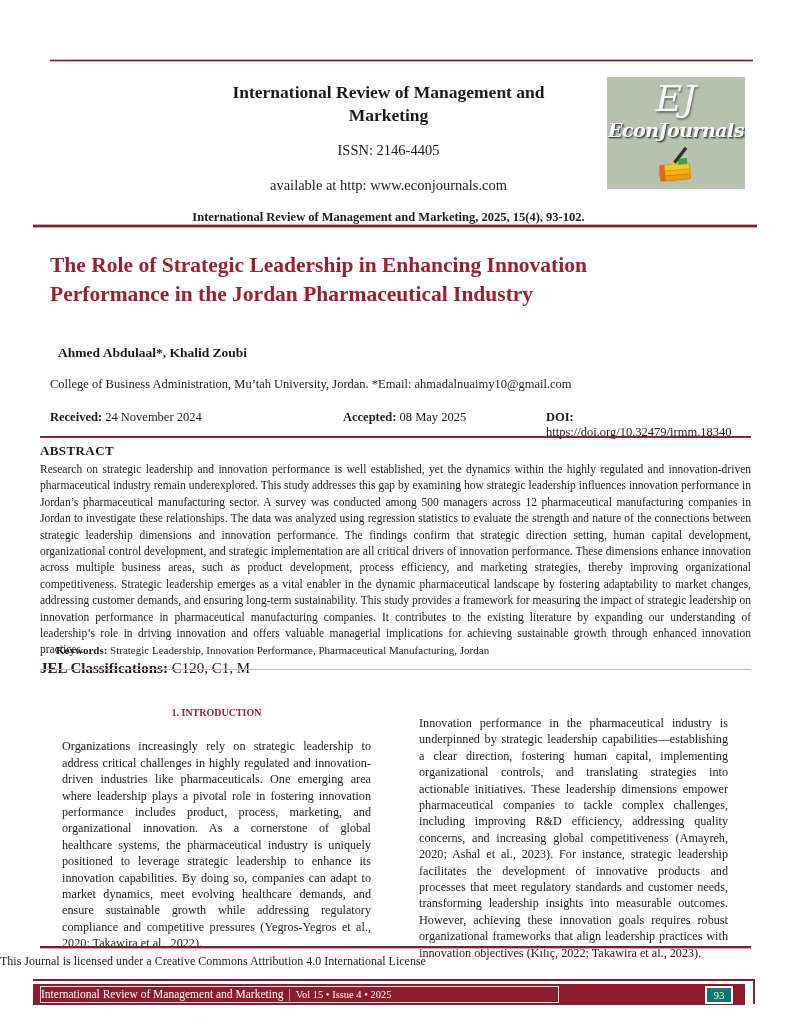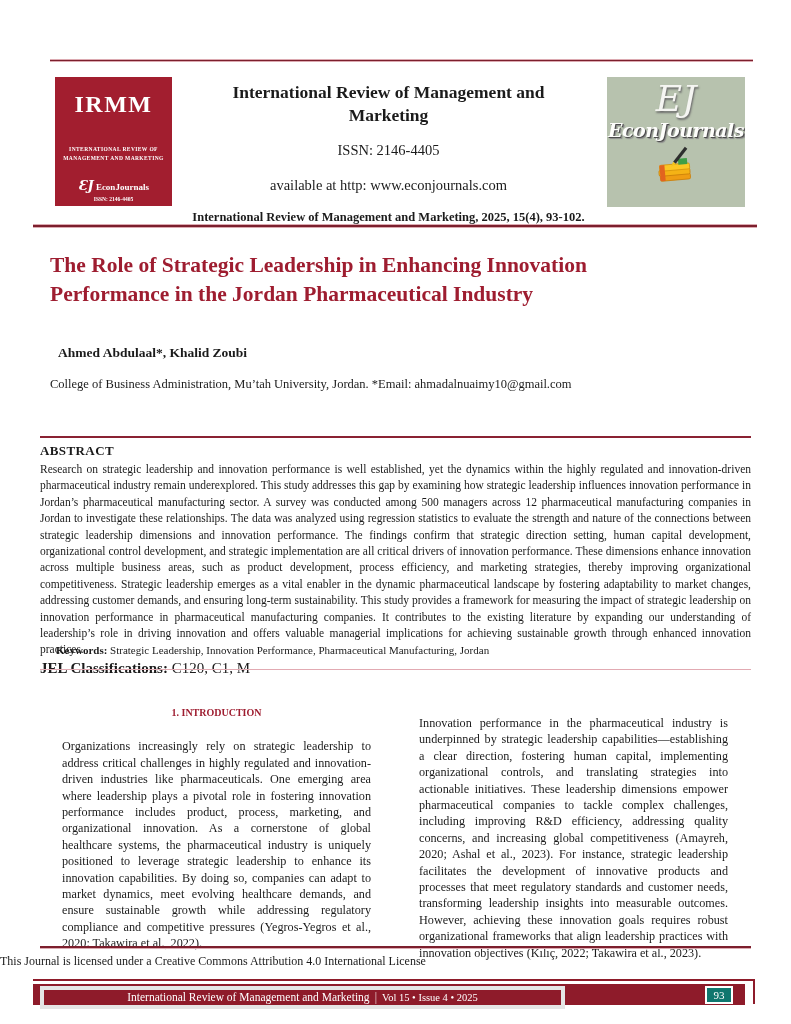--- a/index.html
+++ b/index.html
@@ -26,21 +26,21 @@
   .irmm-pub{margin-top:15px;font-size:9px;font-weight:bold;}
   .irmm-pub .mark{font-size:13px;font-style:italic;font-family:"DejaVu Serif",serif;}
   .irmm-issn{font-size:5.5px;font-weight:bold;margin-top:3px;}
 
   .hcenter{position:absolute;left:117px;right:140px;top:0;text-align:center;}
   .jtitle{font-size:17.5px;font-weight:bold;line-height:1.3;max-width:372px;margin:4px auto 0;}
   .jissn{font-size:14.5px;margin-top:15px;}
   .javail{font-size:14.5px;margin-top:18px;}
   .jcite{font-size:12.5px;font-weight:bold;margin-top:16px;}
 
-  .econ{position:absolute;right:0;top:0;width:138px;height:130px;background:#b7c2ae;
+  .econ{position:absolute;right:0;top:0;width:138px;height:112px;background:#b7c2ae;
         text-align:center;overflow:hidden;}
   .econ-mark{font-family:"DejaVu Serif",serif;font-style:italic;font-size:36px;
         color:#f5f5f2;text-shadow:1px 2px 2px #6d6d6d;line-height:1;margin-top:4px;}
   .econ-name{font-family:"DejaVu Serif",serif;font-style:italic;font-weight:bold;
         font-size:19px;color:#fdfdfb;letter-spacing:-.5px;margin-top:2px;
         text-shadow:1px 1px 0 #4c4c4c,2px 2px 1px #8a8a8a;}
   .econ-icon{margin-top:3px;}
 
   
   .art-title{position:absolute;top:251px;left:50px;width:655px;font-size:21.5px;
@@ -65,49 +65,37 @@
   .col{width:333px;font-size:12.2px;line-height:16.4px;text-align:justify;}
   .intro-head{text-align:center;color:#9e1d30;font-size:10px;font-weight:bold;margin:2px 0 17px;}
   .col p{margin:12px;}
 
   
   .license{position:absolute;top:954px;left:0;width:791px;text-align:left;font-size:12px;}
   .footer-wrap{position:absolute;left:33px;top:979px;width:724px;height:30px;}
   .f-outline{position:absolute;left:0;top:0;width:722px;height:25px;box-sizing:border-box;
         border-top:2px solid #8e1b2a;border-right:2px solid #8e1b2a;}
   .f-bar{position:absolute;left:0;top:5px;width:712px;height:21px;background:#8e1b2a;}
-  .f-inner{position:absolute;left:7px;top:2px;width:517px;height:15px;border:4px solid #e5e5e5;
-        color:#fff;font-size:11.5px;line-height:15px;text-align:center;white-space:nowrap;}
+  .f-inner{position:absolute;left:7px;top:2px;width:517px;height:15px;border:1px solid #e5e5e5;
+        color:#fff;font-size:11.5px;line-height:15px;white-space:nowrap;}
   .f-inner .vol{font-size:10.5px;}
   .f-inner .sep{padding:0 5px;color:#e8cfd2;}
   .f-page{position:absolute;left:672px;top:7px;width:24px;height:14px;line-height:14px;
         background:#0f766e;color:#fff;border:2px solid #fff;outline:1px solid #8e1b2a;
         text-align:center;font-size:11px;}
 </style>
 </head>
 <body>
 
 <div class="page">
 
   <div class="rule rule-top"></div>
 
   <div class="header">
 
-    <div class="irmm">
-      <div class="irmm-acronym">IRMM</div>
-      <div class="irmm-lines">
-        <div>INTERNATIONAL REVIEW OF</div>
-        <div>MANAGEMENT AND MARKETING</div>
-      </div>
-      <div class="irmm-pub">
-        <span class="mark">ƐJ</span>
-        <span>EconJournals</span>
-      </div>
-      <div class="irmm-issn">ISSN: 2146-4405</div>
-    </div>
 
     <div class="hcenter">
       <div class="jtitle">International Review of Management and Marketing</div>
       <div class="jissn">ISSN: 2146-4405</div>
       <div class="javail">available at http: www.econjournals.com</div>
       <div class="jcite">International Review of Management and Marketing, 2025, 15(4), 93-102.</div>
     </div>
 
     <div class="econ">
       <div class="econ-mark">EJ</div>
@@ -134,20 +122,34 @@
 
   <div class="art-title">The Role of Strategic Leadership in Enhancing Innovation Performance in the Jordan Pharmaceutical Industry</div>
 
   <div class="authors">Ahmed Abdulaal*, Khalid Zoubi</div>
 
   <div class="affil">
     <span>College of Business Administration, Mu’tah University, Jordan. *Email:</span>
     <span>ahmadalnuaimy10@gmail.com</span>
   </div>
 
+  <div class="dates">
+    <span class="d-received">
+      <span class="b">Received:</span>
+      <span>24 November 2024</span>
+    </span>
+    <span class="d-accepted">
+      <span class="b">Accepted:</span>
+      <span>08 May 2025</span>
+    </span>
+    <span class="d-doi">
+      <span class="b">DOI:</span>
+      <span>https://doi.org/10.32479/irmm.18340</span>
+    </span>
+  </div>
 
   <div class="rule rule-abstract"></div>
 
   <div class="abs-head">ABSTRACT</div>
   <div class="abs-text">Research on strategic leadership and innovation performance is well established, yet the dynamics within the highly regulated and innovation-driven pharmaceutical industry remain underexplored. This study addresses this gap by examining how strategic leadership influences innovation performance in Jordan’s pharmaceutical manufacturing sector. A survey was conducted among 500 managers across 12 pharmaceutical manufacturing companies in Jordan to investigate these relationships. The data was analyzed using regression statistics to evaluate the strength and nature of the connections between strategic leadership dimensions and innovation performance. The findings confirm that strategic direction setting, human capital development, organizational control development, and strategic implementation are all critical drivers of innovation performance. These dimensions enhance innovation across multiple business areas, such as product development, process efficiency, and marketing strategies, thereby improving organizational competitiveness. Strategic leadership emerges as a vital enabler in the dynamic pharmaceutical landscape by fostering adaptability to market changes, addressing customer demands, and ensuring long-term sustainability. This study provides a framework for measuring the impact of strategic leadership on innovation performance in pharmaceutical manufacturing companies. It contributes to the existing literature by expanding our understanding of leadership’s role in driving innovation and offers valuable managerial implications for achieving sustainable growth through enhanced innovation practices.</div>
 
   <div class="kw">
     <span class="b">Keywords:</span>
     <span>Strategic Leadership, Innovation Performance, Pharmaceutical Manufacturing, Jordan</span>
   </div>

